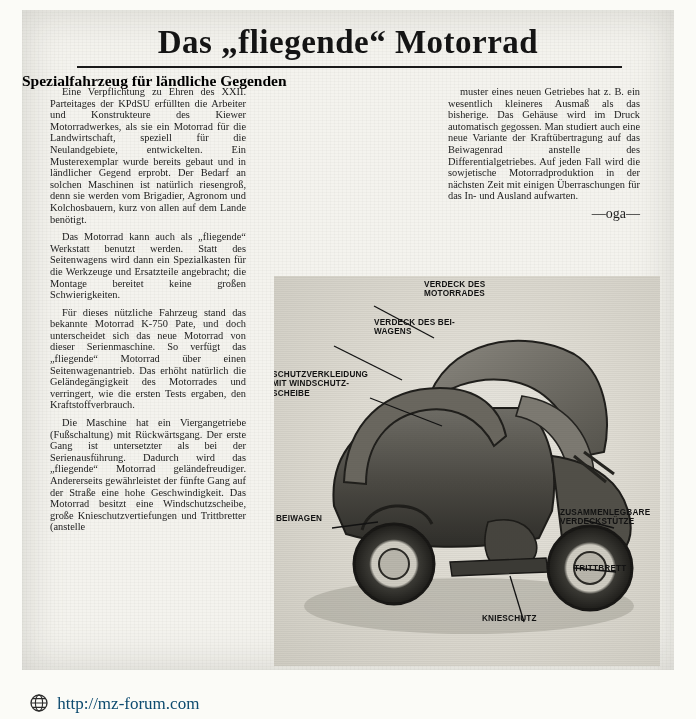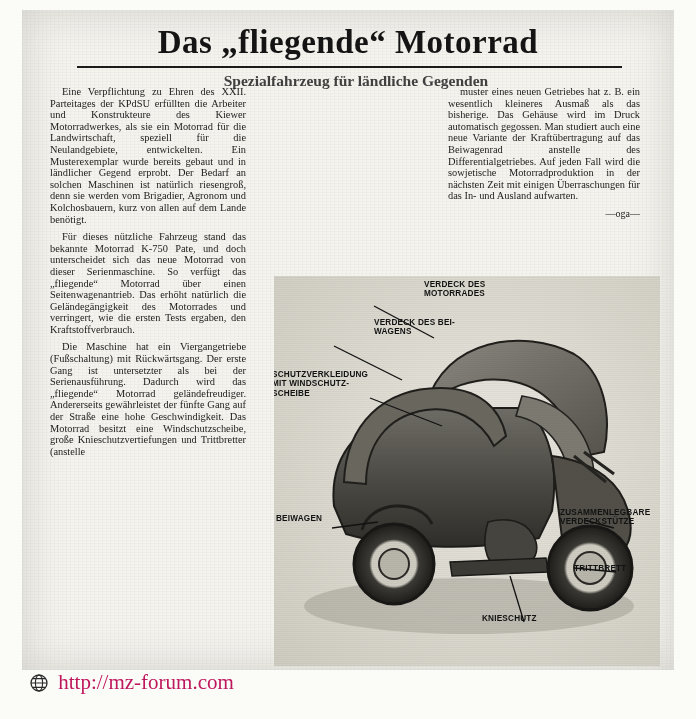--- a/index.html
+++ b/index.html
@@ -55,26 +55,26 @@
     position: absolute;
     top: 56px;
     left: 55px;
     width: 545px;
     height: 2px;
     background: #1a1a1a;
   }
   .subhead {
     position: absolute;
     top: 62px;
-    left: 8px;
+    left: 0;
     width: 100%;
-    text-align: center;
+    text-align: left;
     font-size: 15.5px;
     font-weight: bold;
-    color: #404040;
+    color: #000000;
   }
   .columns {
     position: absolute;
     top: 76px;
     left: 28px;
     width: 600px;
     display: flex;
     gap: 6px;
   }
   .col {
@@ -89,21 +89,21 @@
     margin: 0 0 6px 0;
     text-indent: 12px;
   }
   .col-1 { width: 196px; }
   .col-2 { width: 190px; }
   .col-3 { width: 192px; }
   .sign {
     text-align: right;
     text-indent: 0;
     margin-top: 2px;
-    font-size: 10px;
+    font-size: 14px;
   }
   
   .photo {
     position: absolute;
     left: 252px;
     top: 266px;
     width: 386px;
     height: 390px;
     background:
       radial-gradient(ellipse at 55% 45%, #e9e7e0 0%, #dedbd2 45%, #cfccc2 100%);
@@ -123,24 +123,24 @@
     font-weight: bold;
     font-size: 8.2px;
     line-height: 9.4px;
     color: #111;
     letter-spacing: 0.2px;
     white-space: pre-line;
   }
   .watermark {
     position: absolute;
     left: 30px;
-    bottom: 21px;
+    bottom: 2px;
     font-family: "Liberation Serif", serif;
-    font-size: 21px;
-    color: #be185d;
+    font-size: 17px;
+    color: #0c4a6e;
     text-shadow: 0 1px 0 rgba(255,255,255,0.6);
   }
   .wm-globe {
     display: inline-block;
     vertical-align: -3px;
     margin-right: 5px;
   }
 </style>
 </head>
 <body>
@@ -149,20 +149,21 @@
   <div class="clipping">
 
     <div class="headline">Das „fliegende“ Motorrad</div>
     <div class="rule"></div>
     <div class="subhead">Spezialfahrzeug für ländliche Gegenden</div>
 
     <div class="columns">
 
       <div class="col col-1">
         <p>Eine Verpflichtung zu Ehren des XXII. Parteitages der KPdSU erfüllten die Arbeiter und Konstrukteure des Kiewer Motorradwerkes, als sie ein Motorrad für die Landwirtschaft, speziell für die Neulandgebiete, entwickelten. Ein Musterexemplar wurde bereits gebaut und in ländlicher Gegend erprobt. Der Bedarf an solchen Maschinen ist natürlich riesengroß, denn sie werden vom Brigadier, Agronom und Kolchosbauern, kurz von allen auf dem Lande benötigt.</p>
+        <p>Das Motorrad kann auch als „fliegende“ Werkstatt benutzt werden. Statt des Seitenwagens wird dann ein Spezialkasten für die Werkzeuge und Ersatzteile angebracht; die Montage bereitet keine großen Schwierigkeiten.</p>
         <p>Für dieses nützliche Fahrzeug stand das bekannte Motorrad K-750 Pate, und doch unterscheidet sich das neue Motorrad von dieser Serienmaschine. So verfügt das „fliegende“ Motorrad über einen Seitenwagenantrieb. Das erhöht natürlich die Geländegängigkeit des Motorrades und verringert, wie die ersten Tests ergaben, den Kraftstoffverbrauch.</p>
         <p>Die Maschine hat ein Viergangetriebe (Fußschaltung) mit Rückwärtsgang. Der erste Gang ist untersetzter als bei der Serienausführung. Dadurch wird das „fliegende“ Motorrad geländefreudiger. Andererseits gewährleistet der fünfte Gang auf der Straße eine hohe Geschwindigkeit. Das Motorrad besitzt eine Windschutzscheibe, große Knieschutzvertiefungen und Trittbretter (anstelle</p>
       </div>
 
       <div class="col col-2">
       </div>
 
       <div class="col col-3">
         <p>muster eines neuen Getriebes hat z. B. ein wesentlich kleineres Ausmaß als das bisherige. Das Gehäuse wird im Druck automatisch gegossen. Man studiert auch eine neue Variante der Kraftübertragung auf das Beiwagenrad anstelle des Differentialgetriebes. Auf jeden Fall wird die sowjetische Motorradproduktion in der nächsten Zeit mit einigen Überraschungen für das In- und Ausland aufwarten.</p>
         <p class="sign">—oga—</p>

